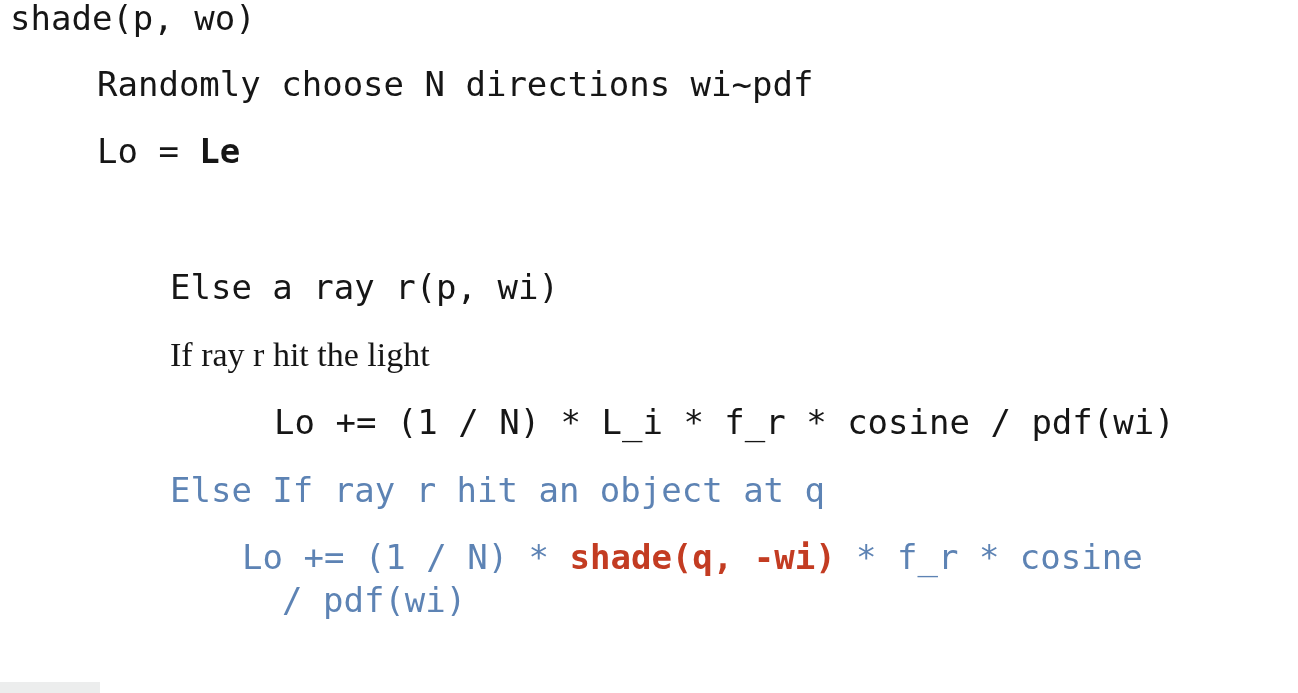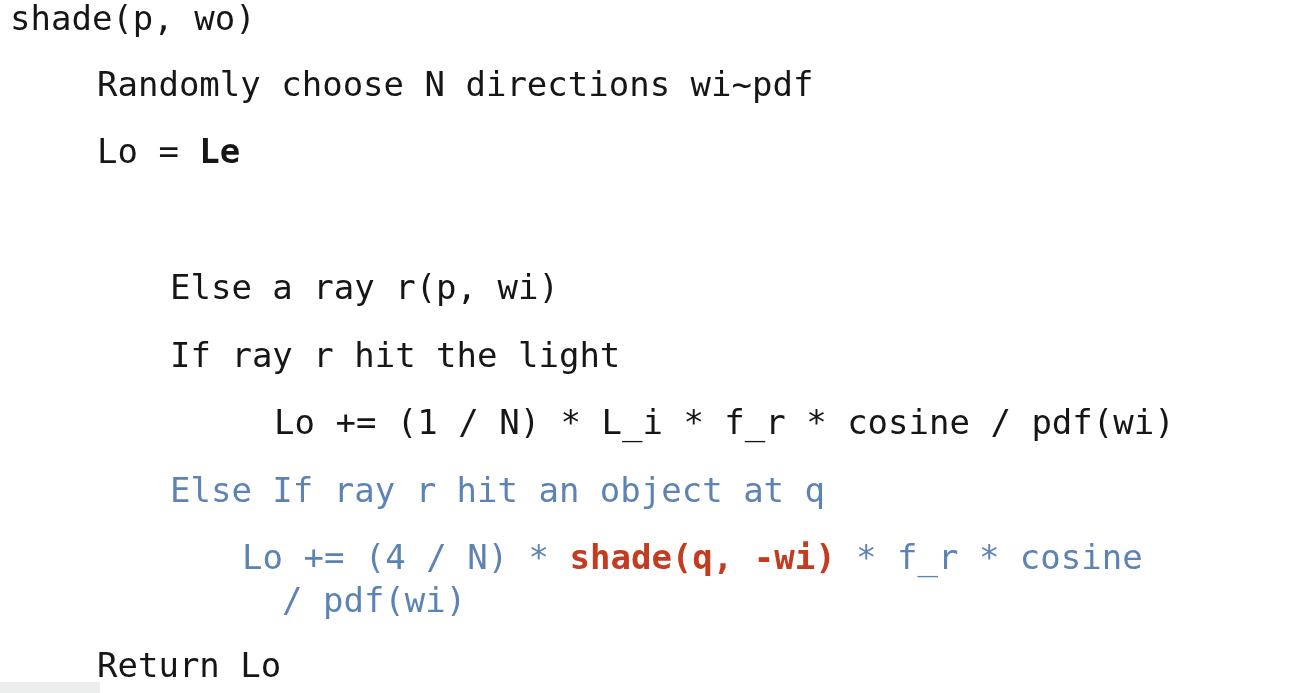--- a/index.html
+++ b/index.html
@@ -44,21 +44,21 @@
   .ind2 { left: 170px; }
   .ind3 { left: 242px; }
   .ind-cont { left: 282px; }
 
   
   .ln1  { top: -2px; }
   .ln2  { top: 64px; }
   .ln3  { top: 131px; }
   .ln4  { top: 199px; }
   .ln5  { top: 267px; }
-  .ln6  { top: 335px; }
+  .ln6  { top: 335px; font-family: Liberation Serif, serif; }
   .ln7  { top: 402px; margin-left: 32px; }
   .ln8  { top: 470px; }
   .ln9  { top: 537px; }
   .ln10 { top: 580px; }
   .ln11 { top: 645px; }
 
   
   .blue   { color: #5d83b4; }
   .red    { color: #c33c22; font-weight: bold; }
   .sans   { font-family: "DejaVu Sans Mono", "Liberation Mono", monospace; font-weight: bold; }
@@ -77,21 +77,20 @@
 
 
   <div class="code-line ind2 ln5">Else a ray r(p, wi)</div>
 
   <div class="code-line ind2 ln6">If ray r hit the light</div>
 
   <div class="code-line ind3 ln7">Lo += (1 / N) * L_i * f_r * cosine / pdf(wi)</div>
 
   <div class="code-line ind2 ln8 blue">Else If ray r hit an object at q</div>
 
-  <div class="code-line ind3 ln9 blue"><span class="seg">Lo += (4 / N) * </span><span class="seg red sans">shade(q, -wi)</span><span class="seg"> * f_r * cosine</span></div>
+  <div class="code-line ind3 ln9 blue"><span class="seg">Lo += (1 / N) * </span><span class="seg red sans">shade(q, -wi)</span><span class="seg"> * f_r * cosine</span></div>
 
   <div class="code-line ind-cont ln10 blue">/ pdf(wi)</div>
 
-  <div class="code-line ind1 ln11">Return Lo</div>
 
   <div class="bottom-strip"></div>
 
 </div>
 
 </body></html>

